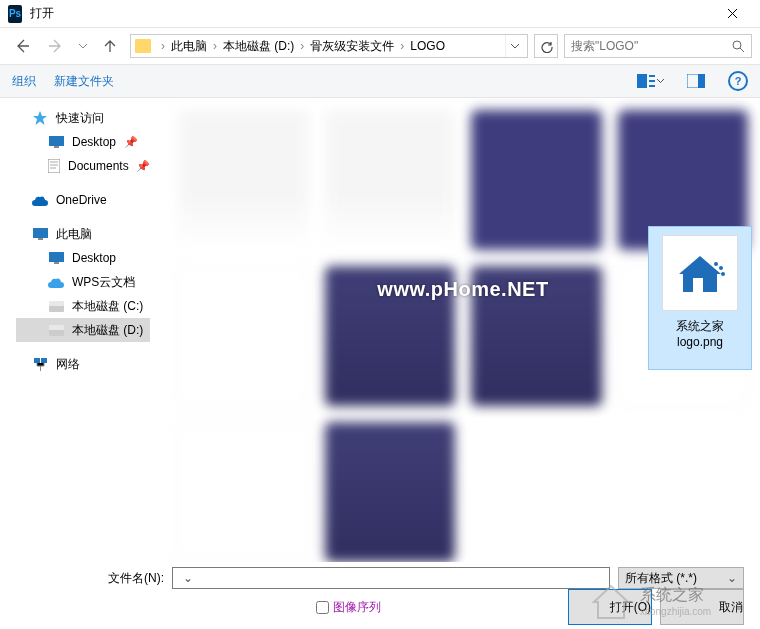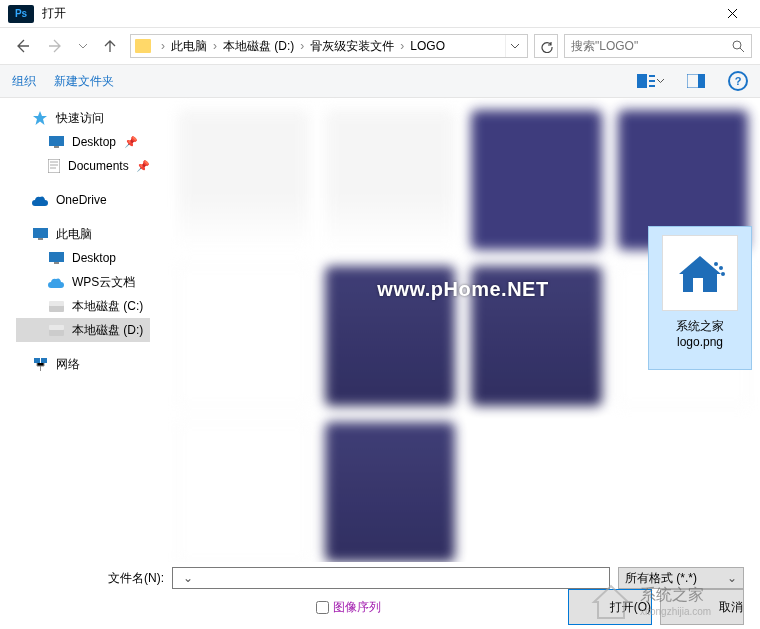--- a/index.html
+++ b/index.html
@@ -1,19 +1,19 @@
 <!DOCTYPE html>
 <html><head>
 <meta charset="utf-8">
 <style>
 * { margin: 0; padding: 0; box-sizing: border-box; font-family: "Microsoft YaHei", "Segoe UI", sans-serif; font-size: 12px; }
 body { background: #fff; width: 760px; height: 629px; overflow: hidden; position: relative; }
 
 .titlebar { height: 28px; display: flex; align-items: center; padding: 0 8px; border-bottom: 1px solid #e5e5e5; }
-.ps-logo { width: 26px; height: 18px; background: #001e36; color: #31a8ff; display: flex; align-items: center; justify-content: center; font-size: 10px; font-weight: bold; border-radius: 2px; margin-right: 8px; }
+.ps-logo { width: 14px; height: 18px; background: #001e36; color: #31a8ff; display: flex; align-items: center; justify-content: center; font-size: 10px; font-weight: bold; border-radius: 2px; margin-right: 8px; }
 .titlebar .title { flex: 1; color: #000; }
 .close-btn { width: 40px; height: 28px; display: flex; align-items: center; justify-content: center; cursor: pointer; }
 
 .navbar { height: 36px; display: flex; align-items: center; padding: 0 8px; gap: 6px; }
 .nav-arrow { width: 28px; height: 28px; display: flex; align-items: center; justify-content: center; color: #555; cursor: pointer; }
 .nav-arrow.disabled { color: #bbb; }
 .nav-dd { width: 14px; display:flex; align-items:center; justify-content:center; color:#888; }
 .addrbar { flex: 1; height: 24px; border: 1px solid #ccc; display: flex; align-items: center; padding: 0 4px; background: #fff; }
 .folder-icon-sm { width: 16px; height: 14px; background: #ffd869; border-radius: 1px; margin-right: 6px; position: relative; }
 .breadcrumb { display: flex; align-items: center; gap: 2px; color: #000; flex: 1; }

